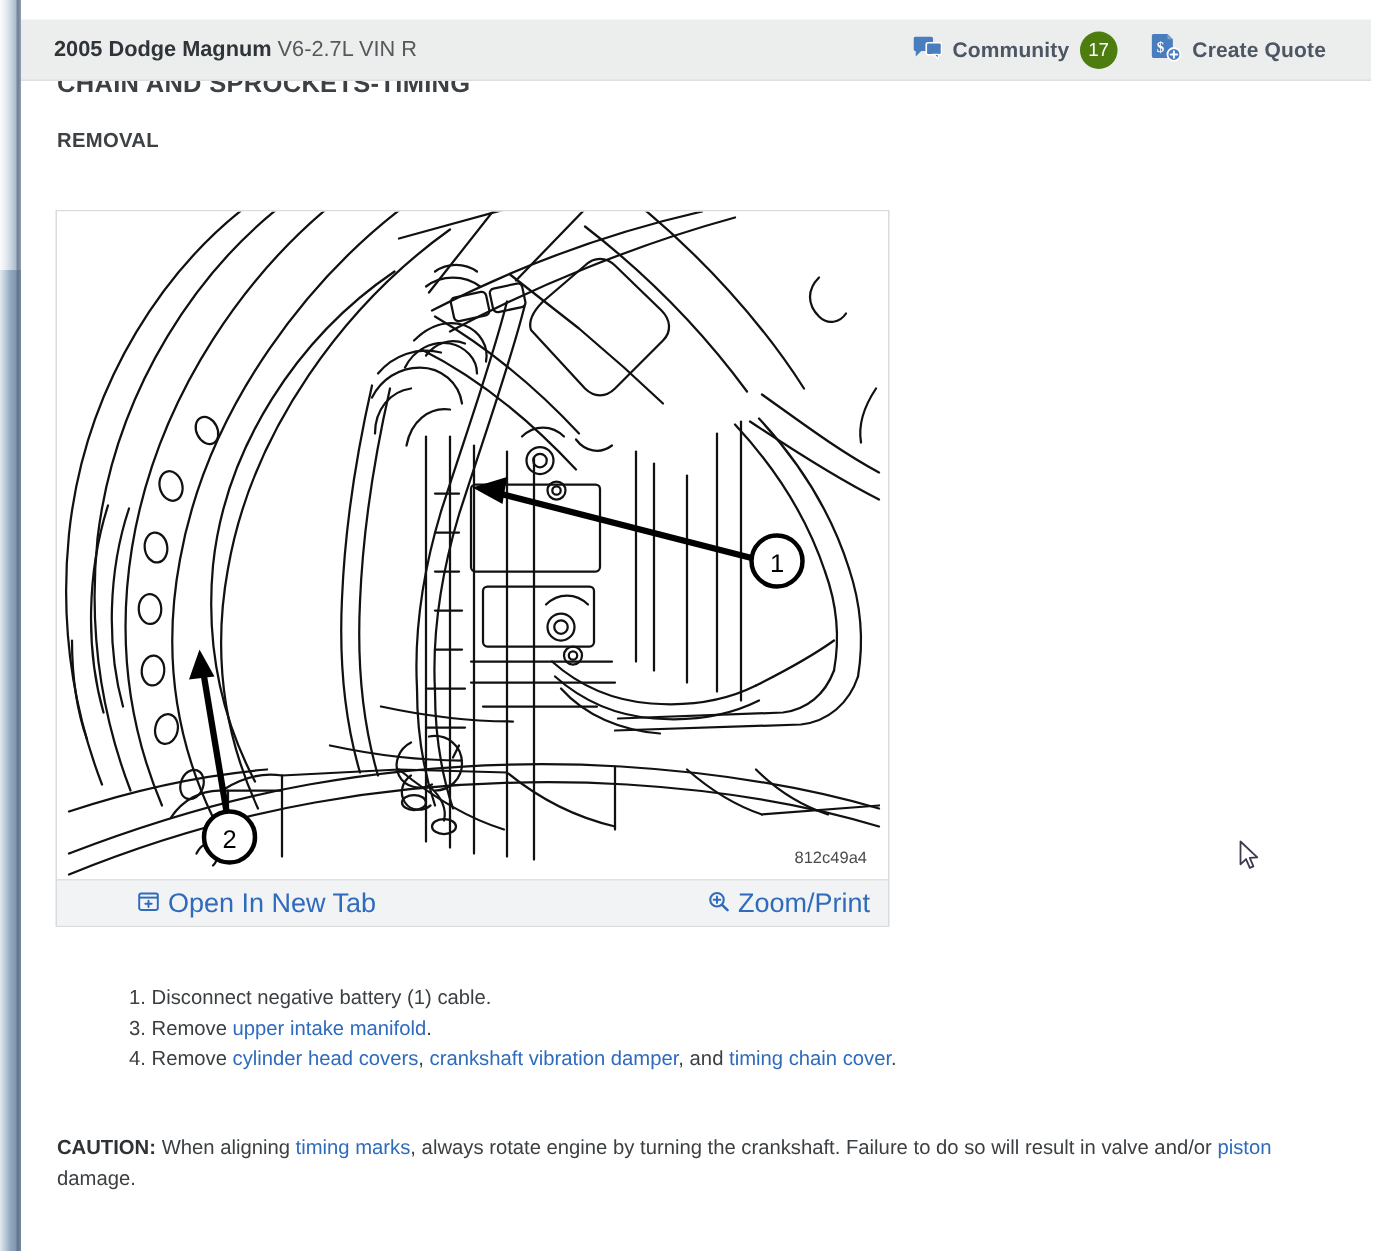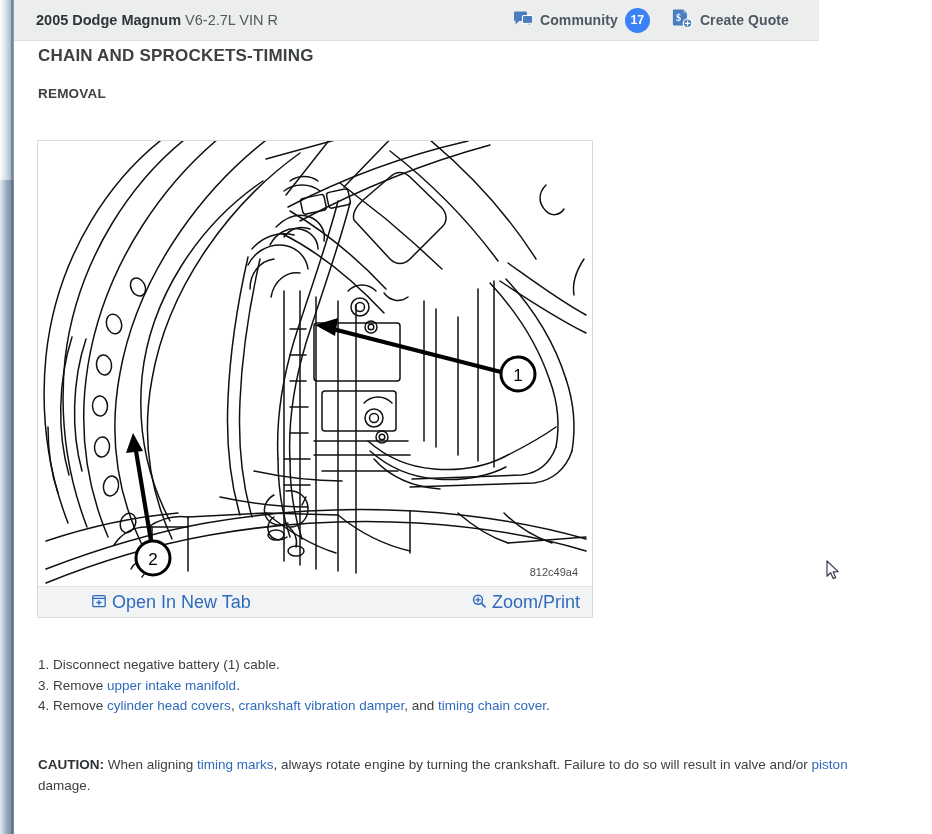--- a/index.html
+++ b/index.html
@@ -47,22 +47,22 @@
     position: absolute;
     left: 11px; top: 0;
     width: 2px; height: 834px;
     background: #54647a;
     opacity: .55;
   }
 
   
   #app-header {
     position: absolute;
-    left: 14px; top: 0;
-    width: 805px;
+    left: 14px; top: 13px;
+    width: 900px;
     height: 41px;
     background: #eceded;
     border-bottom: 1px solid #dedfe0;
     display: flex;
     align-items: center;
     z-index: 20;
   }
   #vehicle-title {
     margin-left: 22px;
     font-size: 14.5px;
@@ -97,24 +97,24 @@
     color: #4c5763;
     letter-spacing: .1px;
   }
   .community-badge {
     display: inline-flex;
     align-items: center;
     justify-content: center;
     min-width: 25px;
     height: 25px;
     border-radius: 50%;
-    background: #3b82f6;
+    background: #4d7c0f;
     color: #ffffff;
     font-size: 12.5px;
-    font-weight: bold;
+    font-weight: normal;
     padding: 0 5px;
   }
 
   
   #doc-area {
     position: absolute;
     left: 14px; top: 41px;
     width: 918px;
     height: 793px;
     background: #ffffff;
@@ -190,21 +190,21 @@
 
   
   #steps-list {
     position: absolute;
     left: 24px; top: 614px;
     width: 860px;
     line-height: 20.5px;
     font-size: 13.5px;
     color: #3b3f42;
   }
-  .step-line { white-space: nowrap; }
+  .step-line { white-space: nowrap; margin-left: 48px; }
   a.doc-link {
     color: #2f6bbd;
     text-decoration: none;
     cursor: pointer;
   }
 
   #caution-block {
     position: absolute;
     left: 24px; top: 713px;
     width: 862px;

